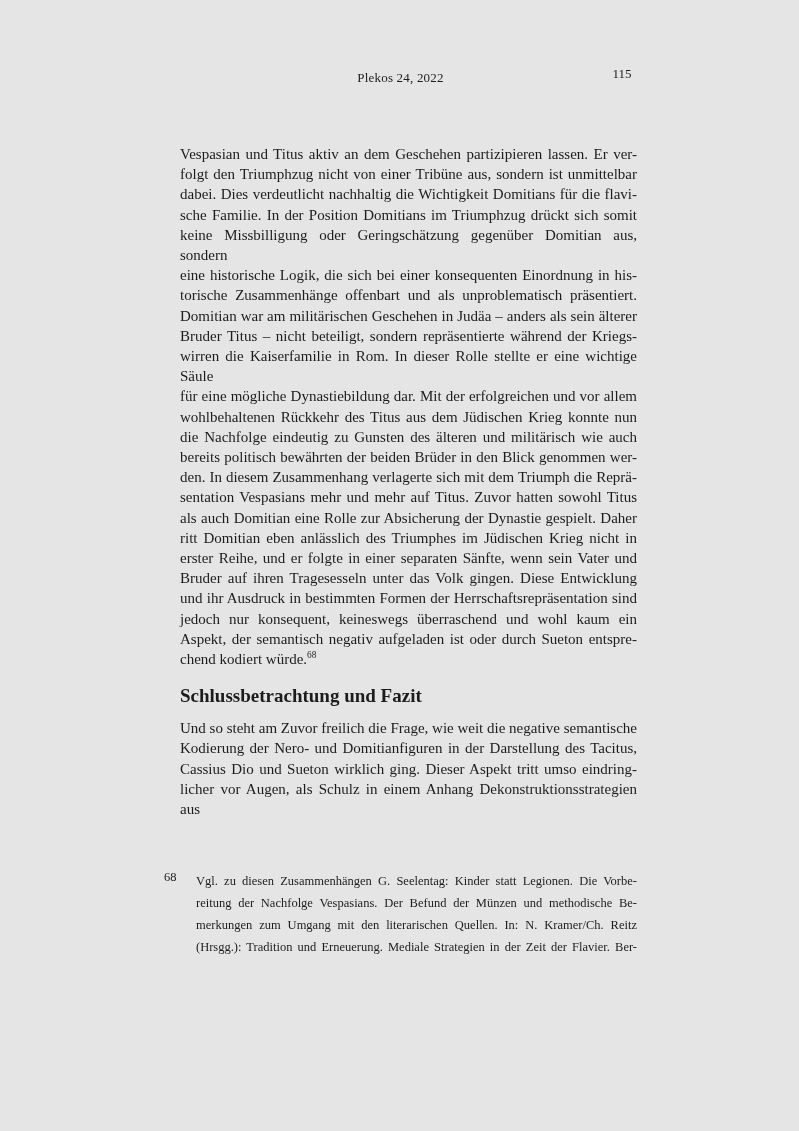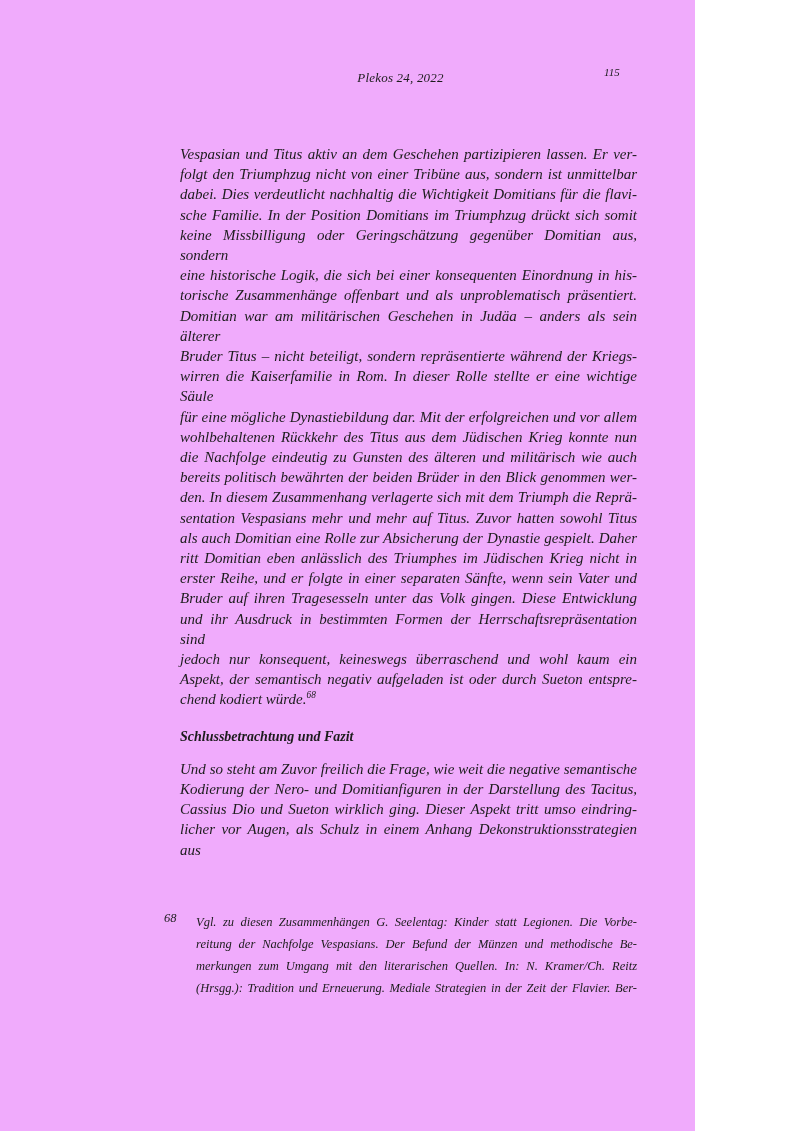--- a/index.html
+++ b/index.html
@@ -1,61 +1,60 @@
 <!DOCTYPE html>
 <html><head>
 <meta charset="utf-8">
 <style>
   * { margin: 0; padding: 0; box-sizing: border-box; }
   html, body { background: #ffffff; }
   .page {
     position: relative;
-    width: 695px;
+    width: 799px;
     height: 1131px;
-    background: #f0abfc;
+    background: #e5e5e5;
     color: #1c1c1c;
     font-family: "Liberation Serif", "DejaVu Serif", serif;
     overflow: hidden;
-    font-style: italic;
   }
   .running-title {
     position: absolute;
     left: 164px;
     top: 70px;
     width: 473px;
     text-align: center;
     font-size: 13px;
     letter-spacing: 0.2px;
   }
   .page-number {
     position: absolute;
     top: 66px;
     left: 604px;
     width: 36px;
-    text-align: left;
-    font-size: 11px;
+    text-align: center;
+    font-size: 13px;
   }
   .text-column {
     position: absolute;
     left: 164px;
     top: 144px;
     width: 473px;
   }
   .fit-group-body { font-size: 15.5px; }
   .justify-lines {
     white-space: pre-line;
     text-align: justify;
     text-align-last: justify;
   }
   .fit-group-body .justify-lines,
   .fit-group-body .last-line { line-height: 20.2px; }
   .last-line { text-align: left; text-align-last: auto; }
   sup.fn-ref { font-size: 0.62em; vertical-align: super; line-height: 0; }
   h2.section-heading {
-    font-size: 14px;
+    font-size: 19px;
     font-weight: bold;
     line-height: 19px;
     margin: 17px 0 13px 0;
   }
   .footnote {
     display: flex;
     margin-top: 51px;
     font-size: 12.5px;
   }
   .fn-num { flex: 0 0 32px; width: 32px; line-height: 15.3px; }

